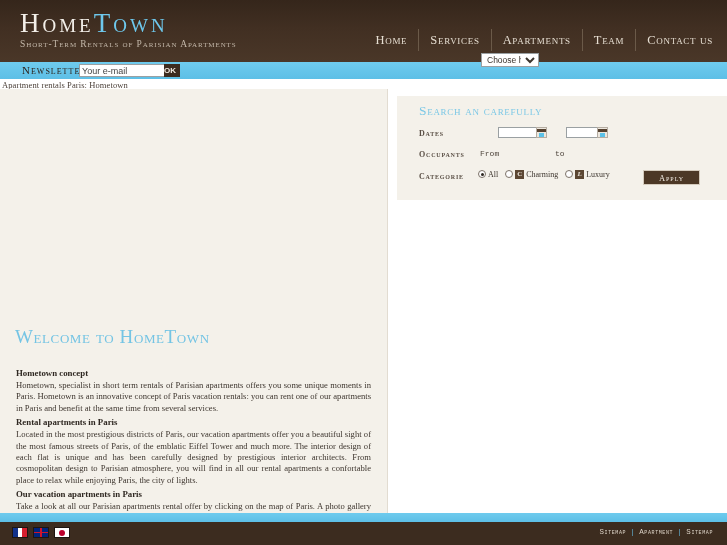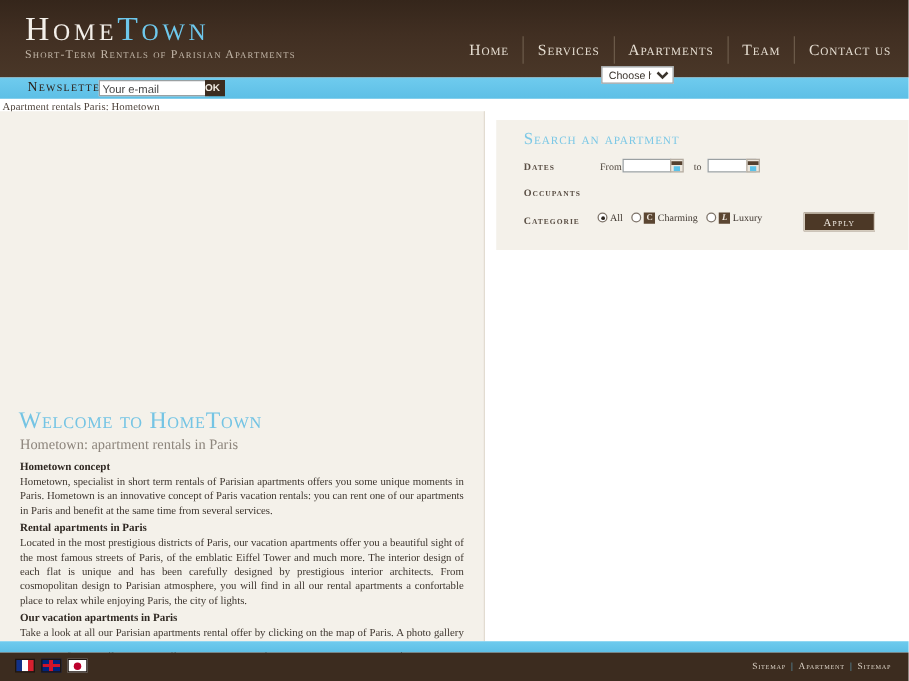--- a/index.html
+++ b/index.html
@@ -217,23 +217,24 @@
     letter-spacing: 0.8px;
     font-weight: bold;
     color: #5a4f45;
   }
   .lbl-dates    { left: 22px; top: 33px; font-family: Liberation Serif, serif; }
   .lbl-occ      { left: 22px; top: 54px; }
   .lbl-cat      { left: 22px; top: 76px; }
 
   .from-word, .to-word {
     position: absolute;
-    font-family: Liberation Serif, serif;
+    font-family: Liberation Mono, monospace;
     font-size: 8px;
     color: #4f463d;
+    margin-top: 20px;
   }
   .from-word { left: 83px; top: 33px; }
   .to-word   { left: 158px; top: 33px; }
 
   .date-input {
     position: absolute;
     top: 31px;
     width: 33px;
     height: 9px;
     border: 1px solid #9aa0a2;
@@ -395,21 +396,21 @@
     position: absolute;
     left: 50%; top: 50%;
     transform: translate(-50%, -50%);
     width: 6px; height: 6px;
     border-radius: 50%;
     background: #bc002d;
   }
   .foot-links {
     position: absolute;
     right: 10px; top: 6px;
-    font-family: Liberation Serif, serif;
+    font-family: Liberation Mono, monospace;
     font-size: 7.5px;
     font-variant: small-caps;
     letter-spacing: 0.6px;
     color: #ddd4c8;
     display: flex;
     align-items: center;
     margin-left: 28px;
   }
   .foot-links a {
     color: #ddd4c8;
@@ -441,33 +442,32 @@
   <div class="newsbar">
     <div class="news-label">Newsletter</div>
     <input class="news-input" type="text" value="Your e-mail" style="">
     <button class="news-ok">OK</button>
   </div>
 
   <div class="breadcrumb">Apartment rentals Paris: Hometown</div>
 
   <div class="left-panel">
     <div class="welcome-title">Welcome to HomeTown</div>
-    <div class="welcome-sub">Hometown: apartment rentals in Paris</div>
     <div class="article">
       <h3>Hometown concept</h3>
       <p>Hometown, specialist in short term rentals of Parisian apartments offers you some unique moments in Paris. Hometown is an innovative concept of Paris vacation rentals: you can rent one of our apartments in Paris and benefit at the same time from several services.</p>
       <h3>Rental apartments in Paris</h3>
       <p>Located in the most prestigious districts of Paris, our vacation apartments offer you a beautiful sight of the most famous streets of Paris, of the emblatic Eiffel Tower and much more. The interior design of each flat is unique and has been carefully designed by prestigious interior architects. From cosmopolitan design to Parisian atmosphere, you will find in all our rental apartments a confortable place to relax while enjoying Paris, the city of lights.</p>
       <h3>Our vacation apartments in Paris</h3>
       <p>Take a look at all our Parisian apartments rental offer by clicking on the map of Paris. A photo gallery will drive your imagination through the refined atmosphere in all our Paris rental apartments. We warmly welcome you in one of our vacation apartments in Paris.</p>
     </div>
   </div>
 
   <div class="search-panel">
-    <div class="search-title">Search an apartment</div>
+    <div class="search-title">Search an carefully</div>
 
     <div class="row-label lbl-dates">Dates</div>
     <div class="from-word">From</div>
     <input class="date-input date-from" type="text" value="" style="">
     <button class="cal-btn cal-from"></button>
     <div class="to-word">to</div>
     <input class="date-input date-to" type="text" value="" style="">
     <button class="cal-btn cal-to"></button>
 
     <div class="row-label lbl-occ">Occupants</div>

